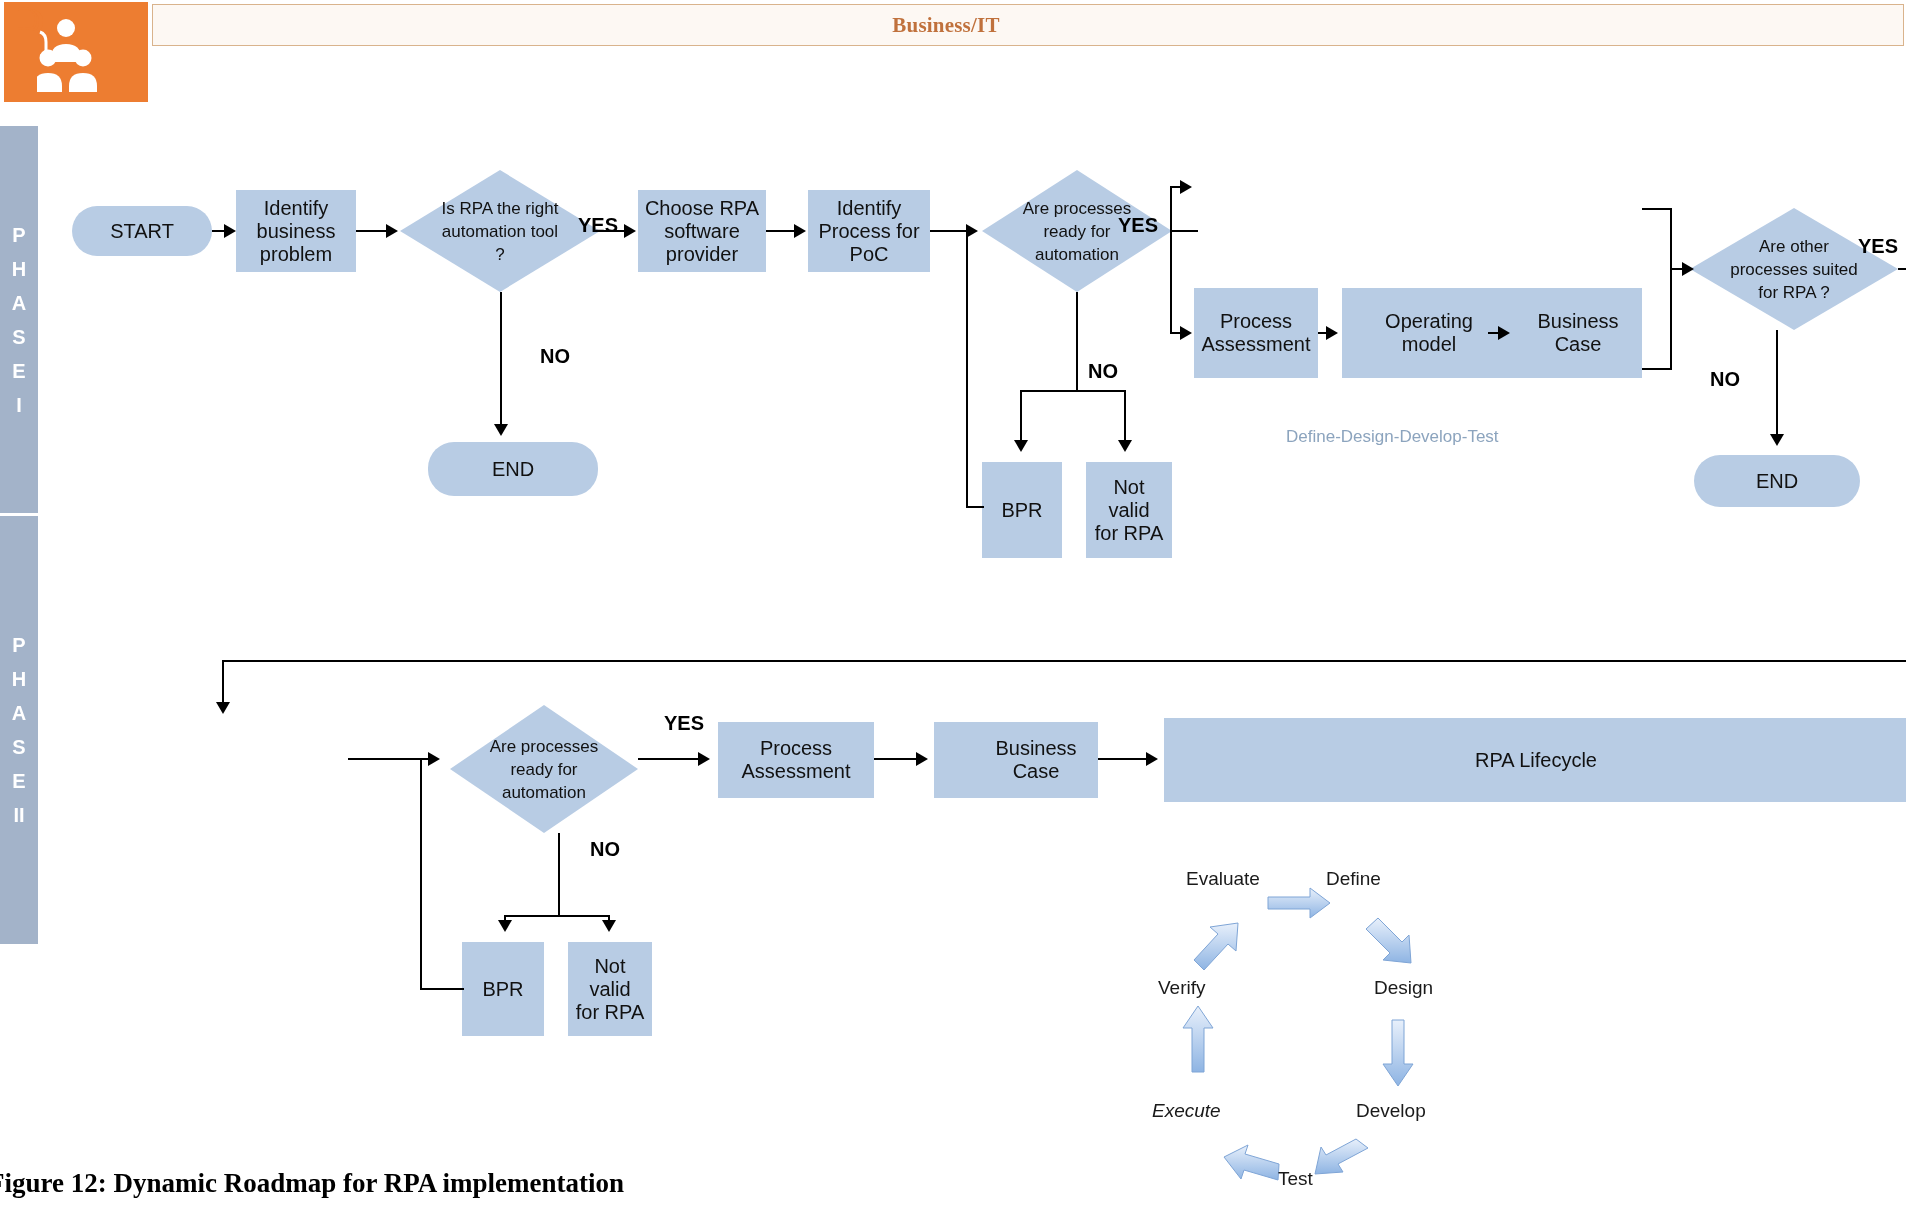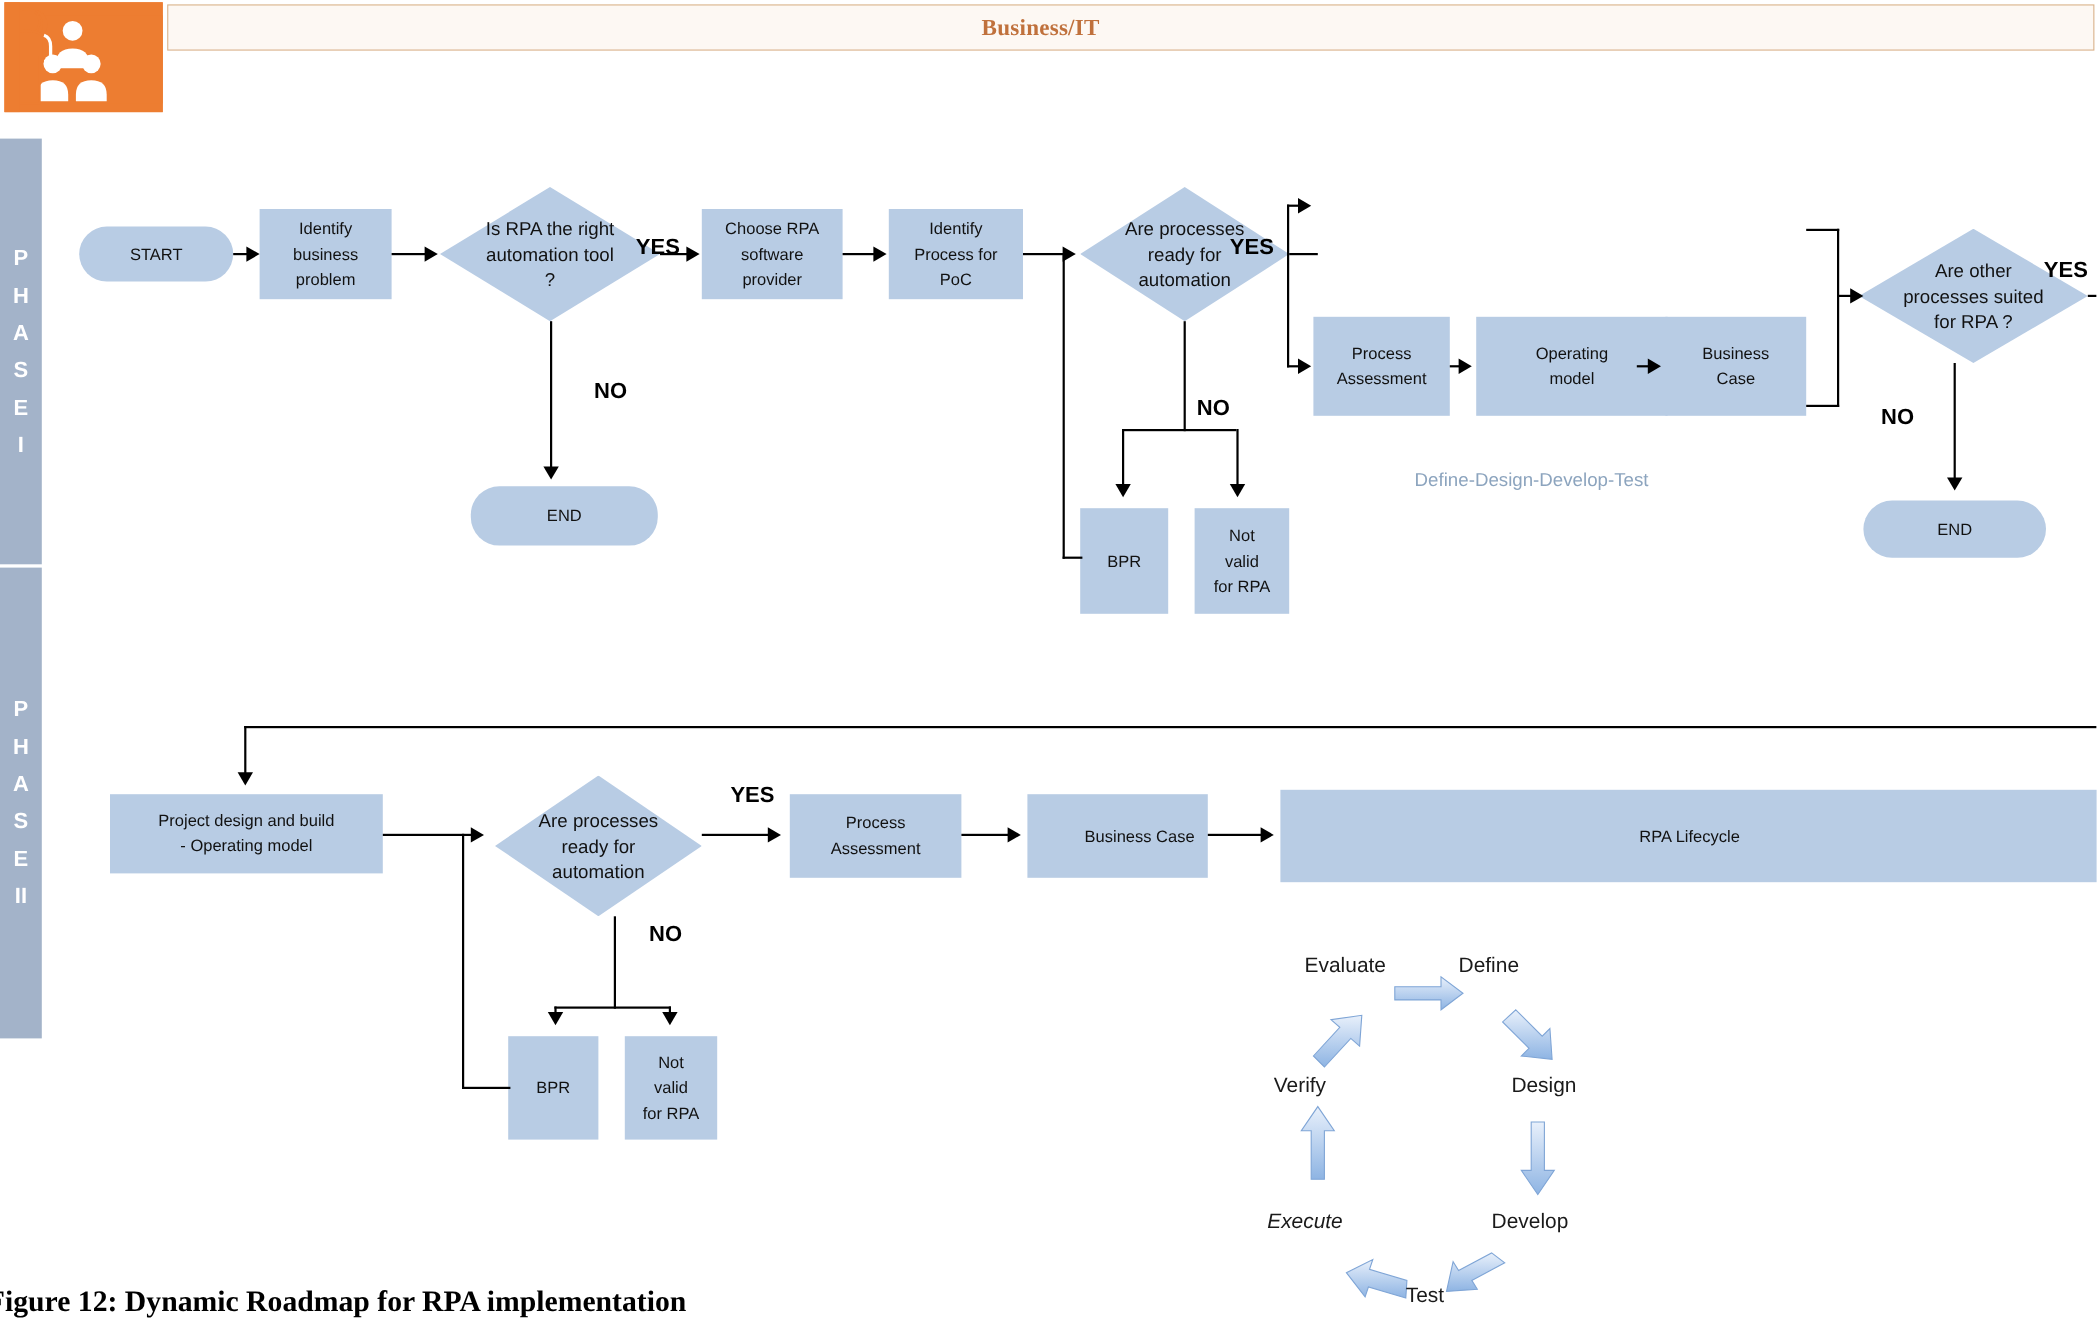--- a/index.html
+++ b/index.html
@@ -34,21 +34,21 @@
     letter-spacing:0px;
   }
   #phase-1{top:126px;height:387px;}
   #phase-2{top:516px;height:428px;}
   .phasebar span{display:block;}
 
   
   .node{
     position:absolute;background:#B8CCE4;box-sizing:border-box;
     display:flex;align-items:center;justify-content:center;text-align:center;
-    font-size:15px;line-height:23px;color:#111;
+    font-size:20px;line-height:23px;color:#111;
   }
   .node.term{border-radius:26px;text-align:right;}
   .diamond{
     position:absolute;box-sizing:border-box;
     display:flex;align-items:center;justify-content:center;text-align:center;
     font-size:17px;line-height:23px;color:#111;
   }
   .diamond .dshape{
     position:absolute;left:0;top:0;width:100%;height:100%;
     background:#B8CCE4;
@@ -228,21 +228,20 @@
   <div class="ln lnh" style="left:1020px;top:390px;width:104px;"></div>
   <div class="ln lnv" style="left:1020px;top:390px;height:52px;"></div>
   <div class="arw arw-d" style="left:1014px;top:440px;"></div>
   <div class="ln lnv" style="left:1124px;top:390px;height:52px;"></div>
   <div class="arw arw-d" style="left:1118px;top:440px;"></div>
 
   <div class="ln lnh" style="left:966px;top:506px;width:18px;"></div>
   <div class="ln lnv" style="left:966px;top:232px;height:276px;"></div>
   <div class="ln lnh" style="left:966px;top:230px;width:6px;"></div>
 
-  <div class="node" style="left:100px;top:722px;width:248px;height:72px;">Project design and build<br>- Operating model</div>
 
   <div class="diamond" style="left:450px;top:705px;width:188px;height:128px;">
     <div class="dshape"></div>
     <div class="dtext">Are processes<br>ready for<br>automation</div>
   </div>
 
   <div class="node" style="left:718px;top:722px;width:156px;height:76px;">Process<br>Assessment</div>
 
   <div class="node" style="left:934px;top:722px;width:164px;height:76px;padding-left:40px;">Business Case</div>
 

